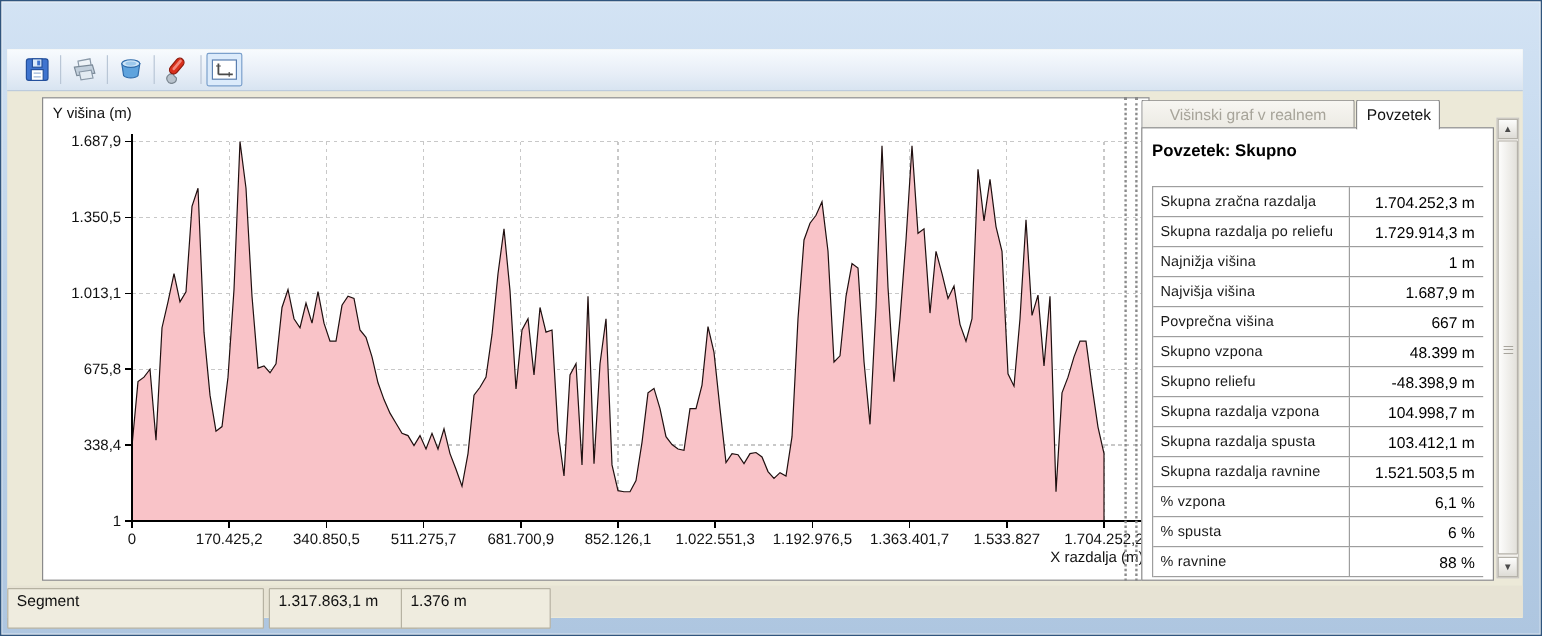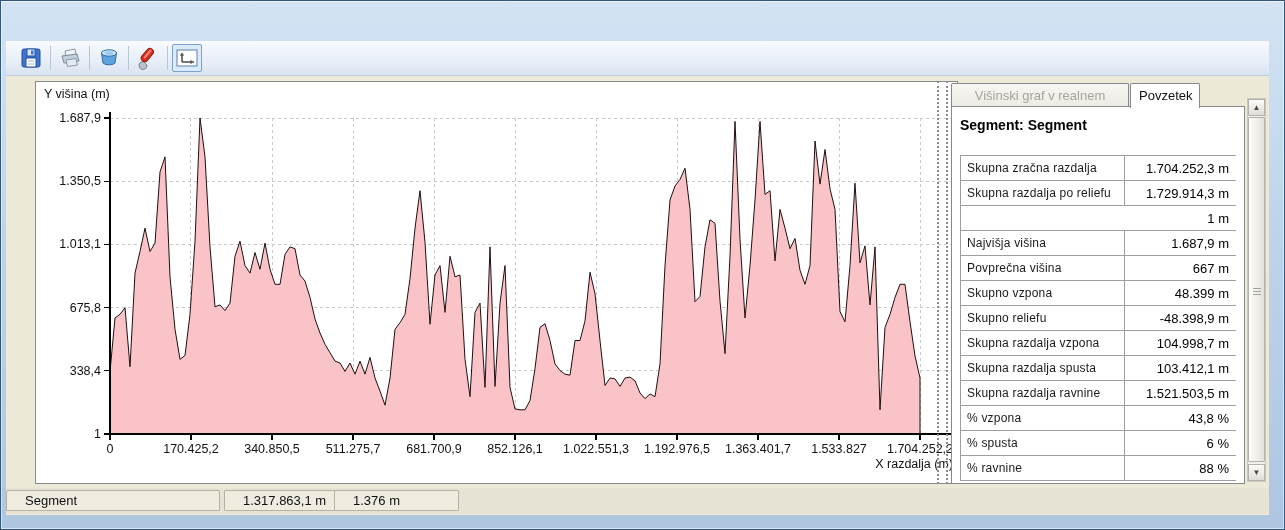--- a/index.html
+++ b/index.html
@@ -60,22 +60,22 @@
   .sb-btn{position:absolute;left:0;width:17px;height:17px;background:linear-gradient(180deg,#fcfcfb,#dedcd6);border:1px solid #b5b2aa;
     color:#4a4a4a;font-size:8px;text-align:center;line-height:16px;cursor:pointer;}
   .sb-up{top:0;}
   .sb-down{bottom:0;}
   .sb-thumb{position:absolute;left:0;top:18px;width:17px;height:345px;background:linear-gradient(90deg,#fdfdfc,#e3e1db);
     border:1px solid #b5b2aa;border-radius:1px;cursor:pointer;}
   .sb-grip{position:absolute;left:4px;top:170px;width:8px;height:7px;
     background:repeating-linear-gradient(180deg,#a7a49c 0 1px,transparent 1px 3px);}
   
   .statusbar{position:absolute;left:5px;right:15px;top:487px;height:26px;background:#e7e3d4;}
-  .spane{position:absolute;top:2px;height:21px;background:#efecdf;border:1px solid #b6b2a2;
-    font-size:13px;color:#111;line-height:19px;padding-left:18px;border-radius:1px;}
+  .spane{position:absolute;top:2px;height:34px;background:#efecdf;border:1px solid #b6b2a2;
+    font-size:13px;color:#111;line-height:19px;padding-left:7px;border-radius:1px;}
   .spane1{left:0;width:214px;}
   .spane2{left:218px;width:124px;}
   .spane3{left:328px;width:125px;}
 </style>
 </head>
 <body>
 
 <div class="window">
 
 
@@ -185,31 +185,32 @@
       </svg>
     <div class="x-axis-title">X razdalja (m)</div>
   </div>
 
   <div class="splitter"></div>
 
   <div class="tab inactive">Višinski graf v realnem času</div>
   <div class="tab active">Povzetek</div>
 
   <div class="summary-panel">
-    <div class="summary-heading">Segment: Segment</div>
+    <div class="summary-heading">Povzetek: Skupno</div>
     <div class="summary-table">
         <div class="srow">
           <div class="slabel">Skupna zračna razdalja</div>
           <div class="svalue">1.704.252,3 m</div>
         </div>
         <div class="srow">
           <div class="slabel">Skupna razdalja po reliefu</div>
           <div class="svalue">1.729.914,3 m</div>
         </div>
         <div class="srow">
+          <div class="slabel">Najnižja višina</div>
           <div class="svalue">1 m</div>
         </div>
         <div class="srow">
           <div class="slabel">Najvišja višina</div>
           <div class="svalue">1.687,9 m</div>
         </div>
         <div class="srow">
           <div class="slabel">Povprečna višina</div>
           <div class="svalue">667 m</div>
         </div>
@@ -228,21 +229,21 @@
         <div class="srow">
           <div class="slabel">Skupna razdalja spusta</div>
           <div class="svalue">103.412,1 m</div>
         </div>
         <div class="srow">
           <div class="slabel">Skupna razdalja ravnine</div>
           <div class="svalue">1.521.503,5 m</div>
         </div>
         <div class="srow">
           <div class="slabel">% vzpona</div>
-          <div class="svalue">43,8 %</div>
+          <div class="svalue">6,1 %</div>
         </div>
         <div class="srow">
           <div class="slabel">% spusta</div>
           <div class="svalue">6 %</div>
         </div>
         <div class="srow">
           <div class="slabel">% ravnine</div>
           <div class="svalue">88 %</div>
         </div>
       </div>

